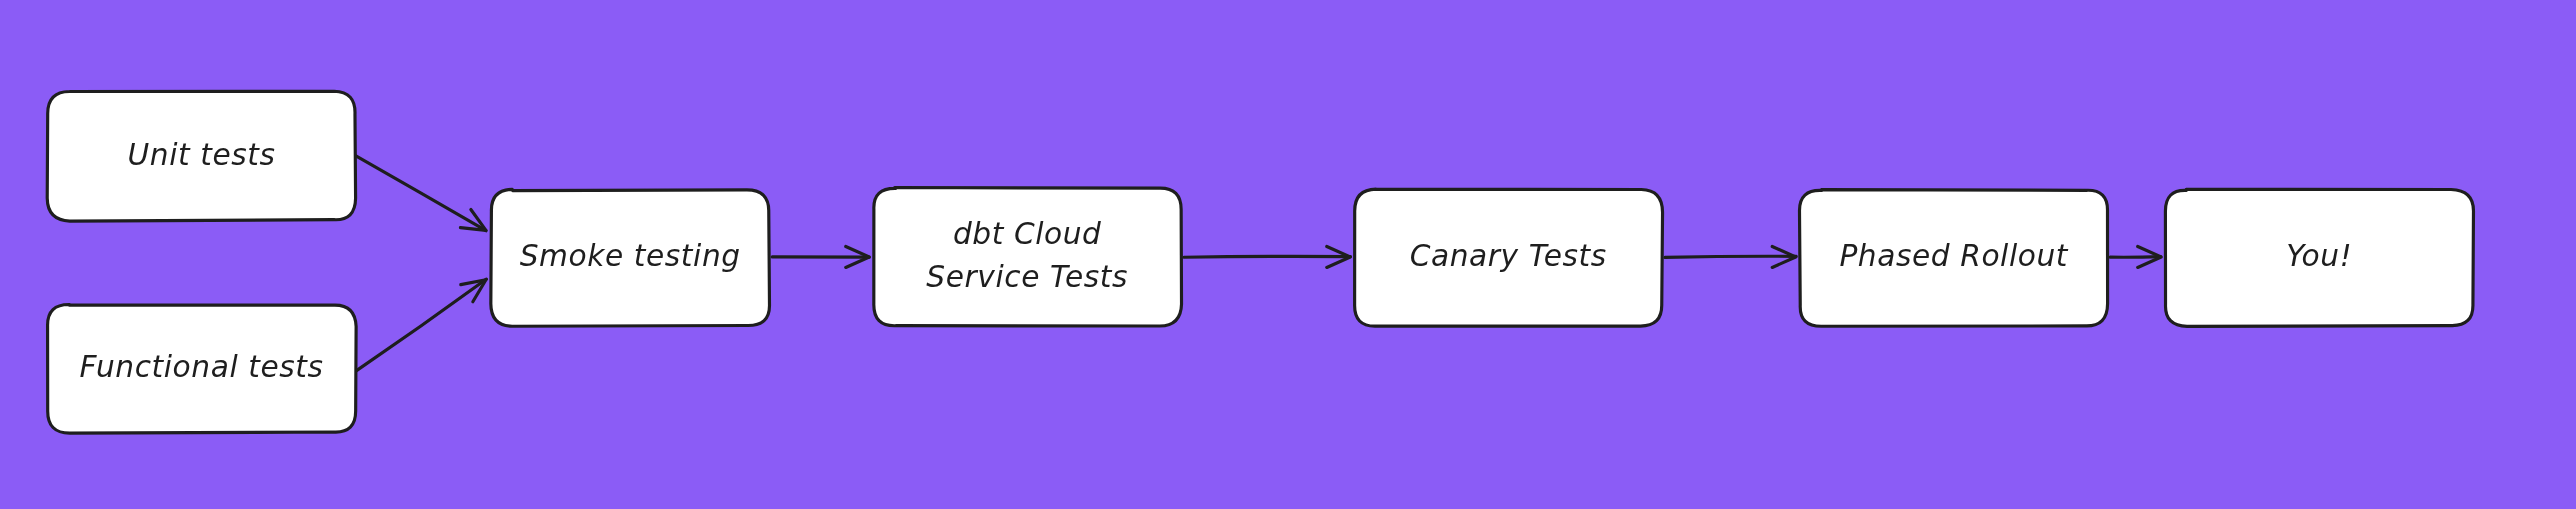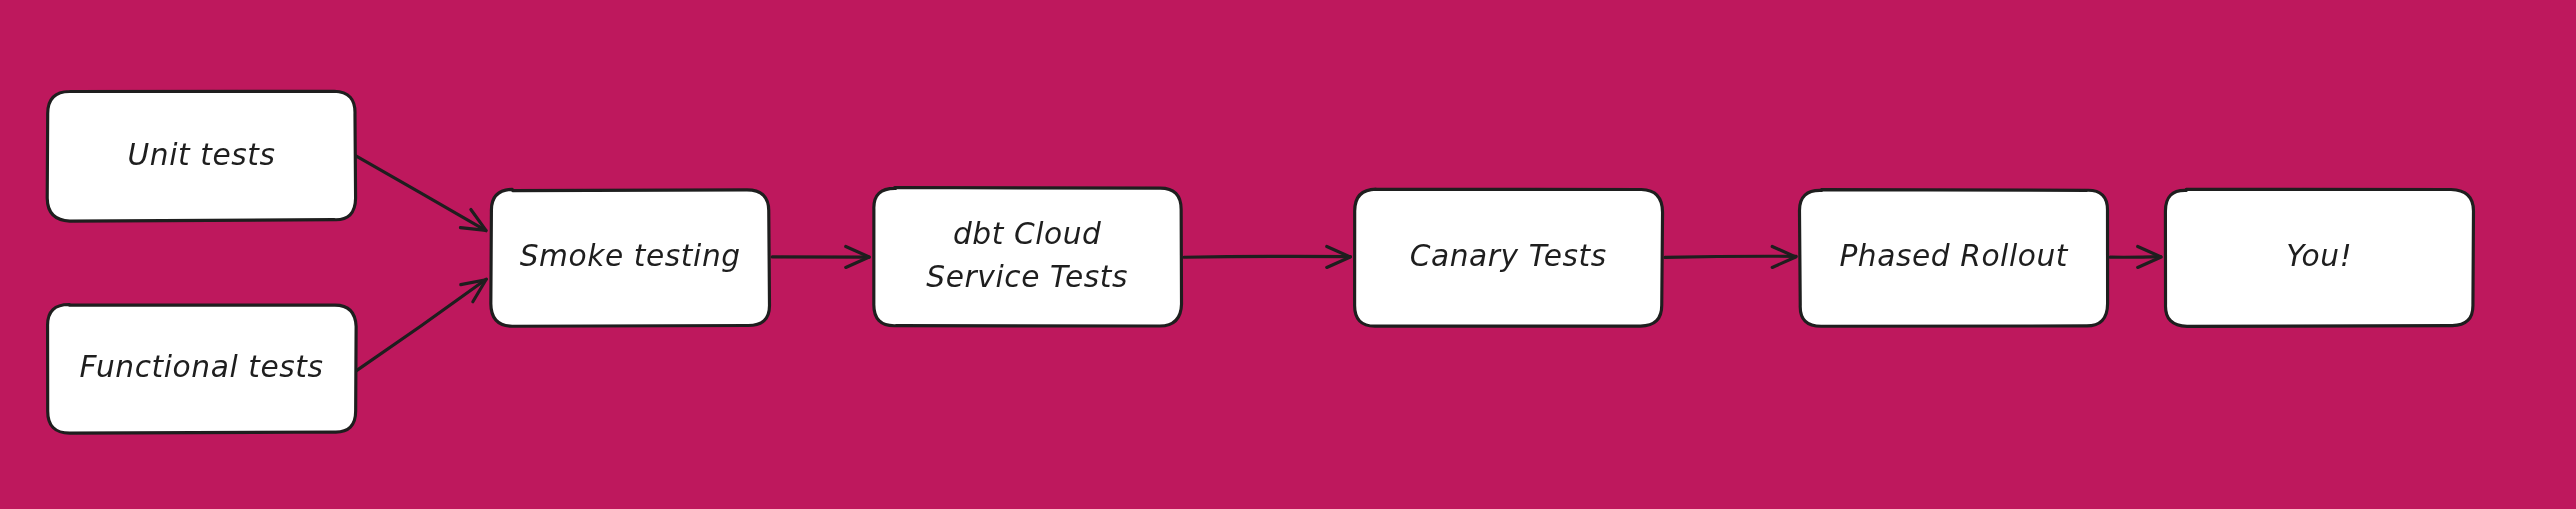--- a/index.html
+++ b/index.html
@@ -4,21 +4,21 @@
 <style>
   html, body {
     margin: 0;
     padding: 0;
     background: #ffffff;
   }
   #canvas-root {
     position: relative;
     width: 2576px;
     height: 510px;
-    background: #be185d;
+    background: #8b5cf6;
     overflow: hidden;
     font-family: "DejaVu Sans", sans-serif;
   }
   svg.diagram {
     display: block;
     width: 2576px;
     height: 510px;
   }
   .node-rect {
     fill: #ffffff;

